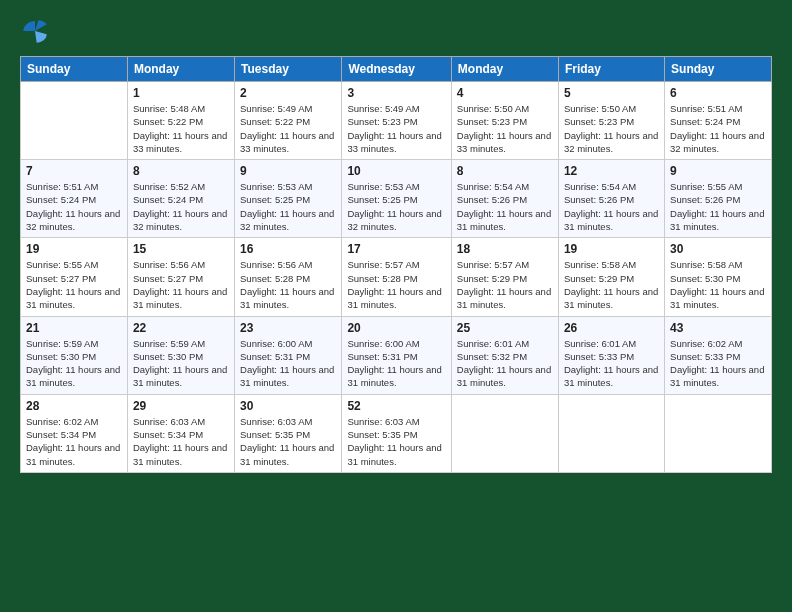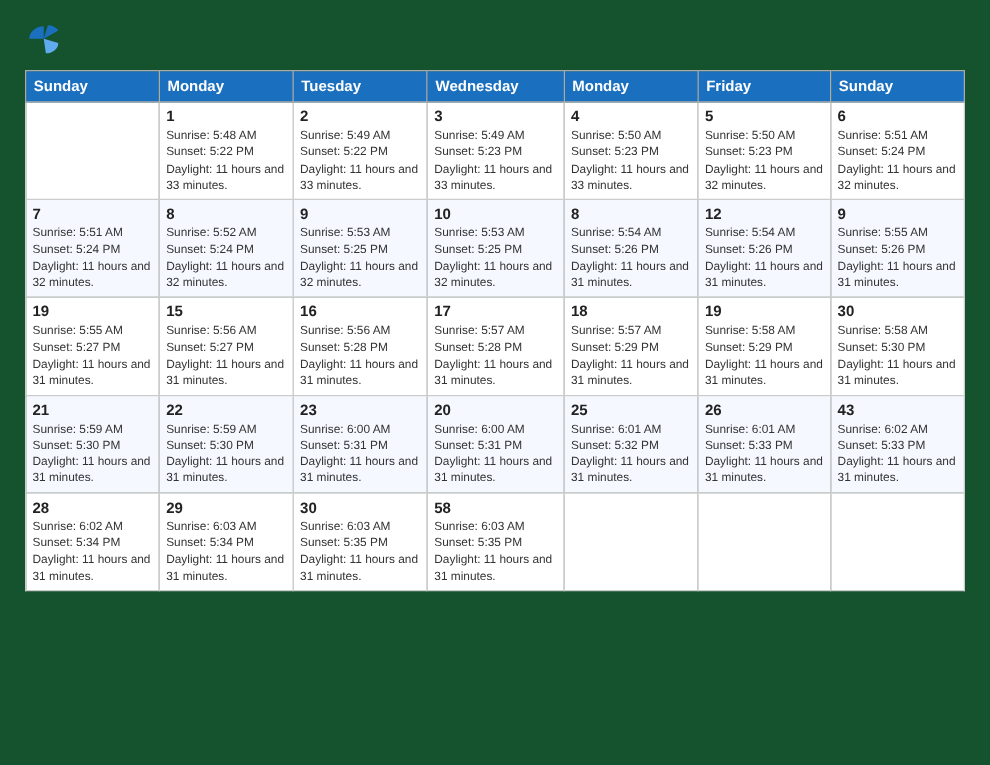--- a/index.html
+++ b/index.html
@@ -253,21 +253,21 @@
           </td>
           <td>
             <div class="day-num">29</div>
             <div class="day-info"><span>Sunrise: 6:03 AM</span><br><span>Sunset: 5:34 PM</span><br><span>Daylight: 11 hours and 31 minutes.</span></div>
           </td>
           <td>
             <div class="day-num">30</div>
             <div class="day-info"><span>Sunrise: 6:03 AM</span><br><span>Sunset: 5:35 PM</span><br><span>Daylight: 11 hours and 31 minutes.</span></div>
           </td>
           <td>
-            <div class="day-num">58</div>
+            <div class="day-num">52</div>
             <div class="day-info"><span>Sunrise: 6:03 AM</span><br><span>Sunset: 5:35 PM</span><br><span>Daylight: 11 hours and 31 minutes.</span></div>
           </td>
           <td class="empty-cell"></td>
           <td class="empty-cell"></td>
           <td class="empty-cell"></td>
         </tr>
       </tbody>
   </table>
 </div>
 

